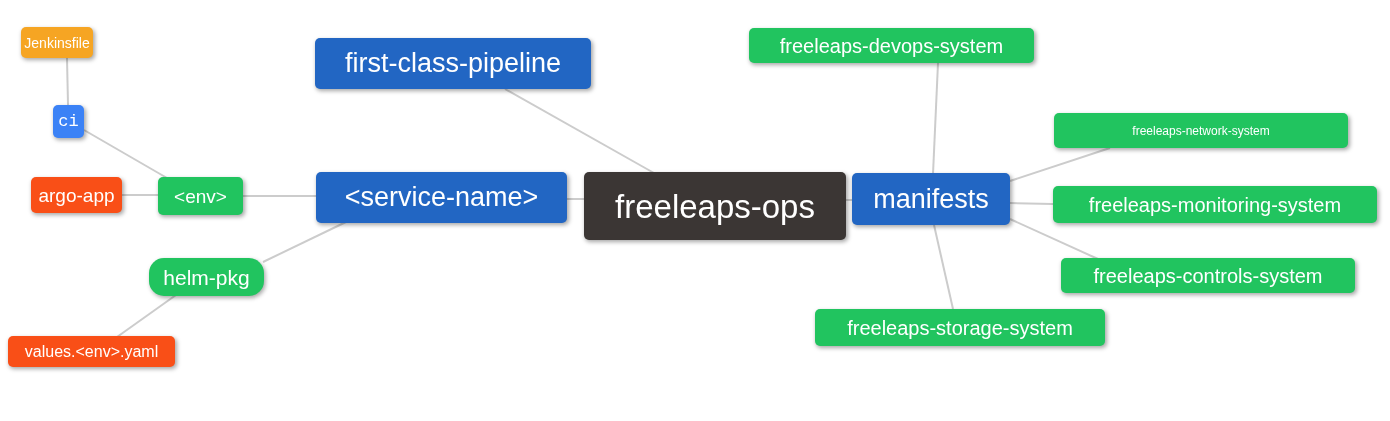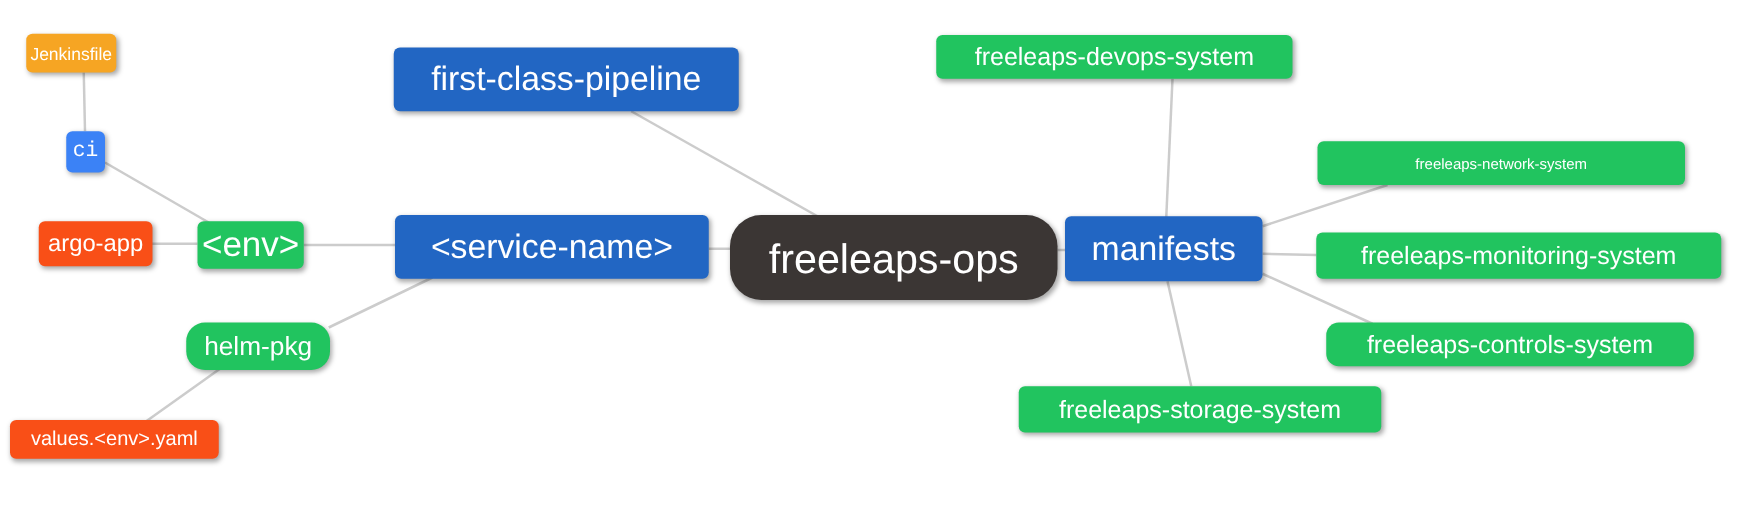--- a/index.html
+++ b/index.html
@@ -55,37 +55,37 @@
     <line x1="1010" y1="219" x2="1098" y2="259" stroke-width="2" stroke="#cccccc"></line>
     <line x1="934" y1="225" x2="953" y2="309" stroke-width="2" stroke="#cccccc"></line>
   </svg>
 
   <div class="node" style="left: 21px; top: 27px; width: 72px; height: 31px; font-size: 14px; background: rgb(246, 165, 35); color: rgb(255, 255, 255);">Jenkinsfile</div>
 
   <div class="node" style="left: 53px; top: 105px; width: 31px; height: 33px; font-size: 17px; background: #3b82f6; color: rgb(255, 255, 255); font-family: Liberation Mono, monospace;">ci</div>
 
   <div class="node" style="left: 31px; top: 177px; width: 91px; height: 36px; font-size: 19px; background: rgb(249, 79, 23); color: rgb(255, 255, 255);">argo-app</div>
 
-  <div class="node" style="left: 158px; top: 177px; width: 85px; height: 38px; font-size: 28px; background: rgb(33, 196, 95); color: rgb(255, 255, 255);">&lt;env&gt;</div>
+  <div class="node" style="left: 158px; top: 177px; width: 85px; height: 38px; font-size: 19px; background: rgb(33, 196, 95); color: rgb(255, 255, 255);">&lt;env&gt;</div>
 
   <div class="node" style="left: 149px; top: 258px; width: 115px; height: 38px; font-size: 21px; background: rgb(33, 196, 95); color: rgb(255, 255, 255); border-radius: 15px;">helm-pkg</div>
 
   <div class="node" style="left: 8px; top: 336px; width: 167px; height: 31px; font-size: 16px; background: rgb(249, 79, 23); color: rgb(255, 255, 255);">values.&lt;env&gt;.yaml</div>
 
   <div class="node" style="left: 315px; top: 38px; width: 276px; height: 51px; font-size: 27px; background: rgb(34, 102, 195); color: rgb(255, 255, 255);">first-class-pipeline</div>
 
   <div class="node" style="left: 316px; top: 172px; width: 251px; height: 51px; font-size: 27px; background: rgb(34, 102, 195); color: rgb(255, 255, 255);">&lt;service-name&gt;</div>
 
-  <div class="node" style="left: 584px; top: 172px; width: 262px; height: 68px; font-size: 33px; background: rgb(59, 54, 52); color: rgb(255, 255, 255); border-radius: 25px;">freeleaps-ops</div>
+  <div class="node" style="left: 584px; top: 172px; width: 262px; height: 68px; font-size: 33px; background: rgb(59, 54, 52); color: rgb(255, 255, 255);">freeleaps-ops</div>
 
   <div class="node" style="left: 852px; top: 173px; width: 158px; height: 52px; font-size: 27px; background: rgb(34, 102, 195); color: rgb(255, 255, 255);">manifests</div>
 
   <div class="node" style="left: 749px; top: 28px; width: 285px; height: 35px; font-size: 20px; background: rgb(33, 196, 95); color: rgb(255, 255, 255);">freeleaps-devops-system</div>
 
   <div class="node" style="left: 1054px; top: 113px; width: 294px; height: 35px; font-size: 12px; background: rgb(33, 196, 95); color: rgb(255, 255, 255);">freeleaps-network-system</div>
 
   <div class="node" style="left: 1053px; top: 186px; width: 324px; height: 37px; font-size: 20px; background: rgb(33, 196, 95); color: rgb(255, 255, 255);">freeleaps-monitoring-system</div>
 
-  <div class="node" style="left: 1061px; top: 258px; width: 294px; height: 35px; font-size: 20px; background: rgb(33, 196, 95); color: rgb(255, 255, 255); border-radius: 10px;">freeleaps-controls-system</div>
+  <div class="node" style="left: 1061px; top: 258px; width: 294px; height: 35px; font-size: 20px; background: rgb(33, 196, 95); color: rgb(255, 255, 255);">freeleaps-controls-system</div>
 
   <div class="node" style="left: 815px; top: 309px; width: 290px; height: 37px; font-size: 20px; background: rgb(33, 196, 95); color: rgb(255, 255, 255);">freeleaps-storage-system</div>
 
 </div>
 
 </body></html>

